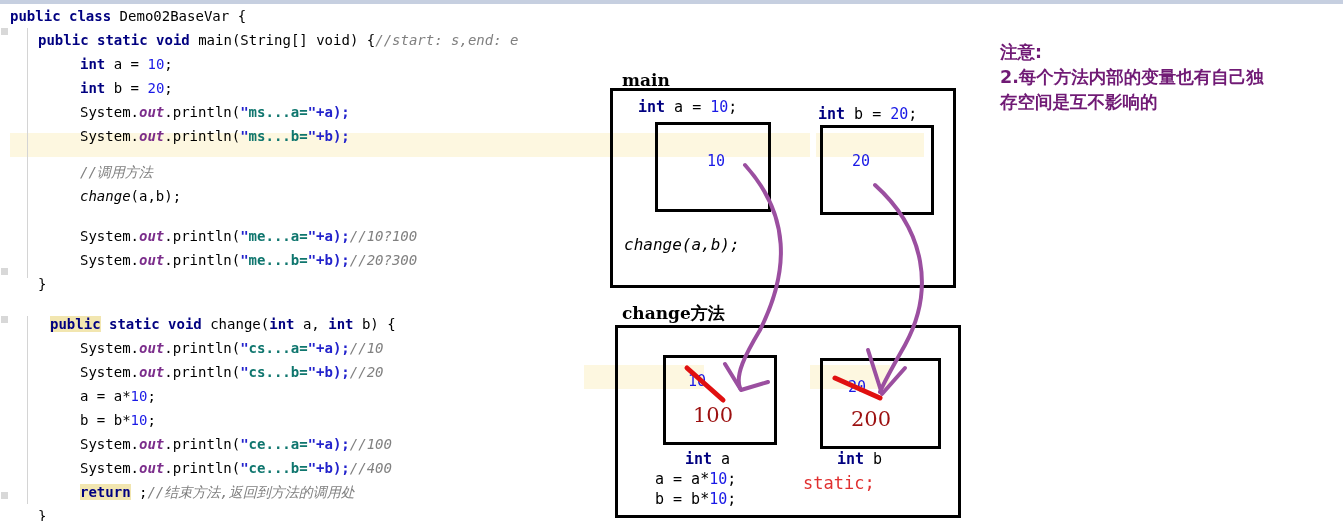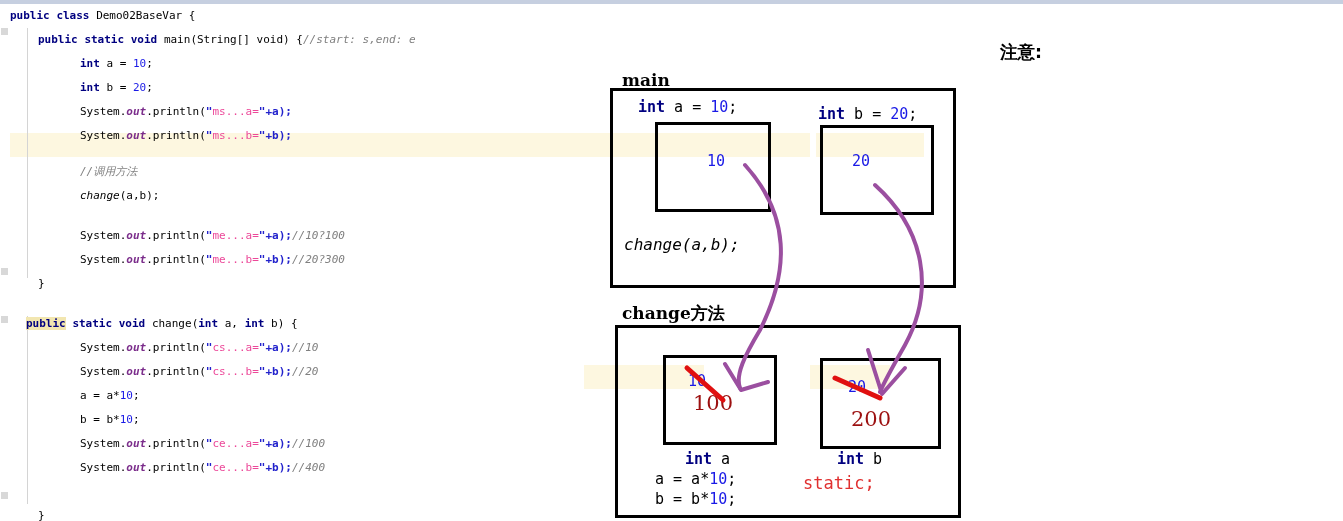--- a/index.html
+++ b/index.html
@@ -24,27 +24,27 @@
   #code-pane{position:absolute;left:0;top:4px;width:620px;height:517px;z-index:2;}
   #gutter{position:absolute;left:0;top:0;width:10px;height:517px;background:#ffffff;}
   .fold-mark{position:absolute;left:1px;width:7px;height:7px;background:#d8d8d8;}
   .indent-guide{position:absolute;width:1px;background:#d4d4d4;}
 
   .code-line{
     position:absolute;left:0;
     height:24px;line-height:24px;
     white-space:pre;
     font-family:"DejaVu Sans Mono","Liberation Mono",monospace;
-    font-size:11px;
+    font-size:14px;
     color:#000000;
   }
   .kw{color:#000080;font-weight:bold;}
   .kw-hl{color:#000080;font-weight:bold;background:#f2e6b0;}
   .num{color:#1a1ae6;}
-  .str{color:#ec4899;font-weight:normal;}
+  .str{color:#0f766e;font-weight:bold;}
   .q{color:#2222cc;font-weight:bold;}
   .cmt{color:#808080;font-style:italic;}
   .fld{color:#7b2d8b;font-weight:bold;font-style:italic;}
   .mth{color:#000000;font-style:italic;}
   .pl{color:#000000;}
 
   
   #diagram{position:absolute;left:600px;top:0;width:400px;height:521px;z-index:3;}
   .dg-label{
     position:absolute;
@@ -73,21 +73,21 @@
     font-family:"DejaVu Sans Mono","Liberation Mono",monospace;
     font-size:17px;color:#e03030;
   }
   .dg-italic{font-style:italic;}
 
   
   #note{position:absolute;left:1000px;top:40px;width:343px;z-index:4;}
   .note-line{
     font-family:"DejaVu Sans","Liberation Sans",sans-serif;
     font-weight:bold;font-size:17.5px;line-height:25px;
-    color:#000000;white-space:nowrap;
+    color:#701a75;white-space:nowrap;
   }
   #overlay-svg{position:absolute;left:0;top:0;width:1343px;height:521px;z-index:5;pointer-events:none;}
 </style>
 </head>
 <body>
 
 <div id="top-strip"></div>
 
 <div class="hl-band" id="hl-band-1"></div>
 <div class="hl-band" id="hl-band-1b"></div>
@@ -121,34 +121,35 @@
   <div class="code-line" style="left:80px;top:156px"><span class="cmt">//调用方法</span></div>
 
   <div class="code-line" style="left:80px;top:180px"><span class="mth">change</span><span class="pl">(a,b);</span></div>
 
   <div class="code-line" style="left:80px;top:220px"><span class="pl">System.</span><span class="fld">out</span><span class="pl">.println(</span><span class="q">"</span><span class="str">me...a=</span><span class="q">"+a);</span><span class="cmt">//10?100</span></div>
 
   <div class="code-line" style="left:80px;top:244px"><span class="pl">System.</span><span class="fld">out</span><span class="pl">.println(</span><span class="q">"</span><span class="str">me...b=</span><span class="q">"+b);</span><span class="cmt">//20?300</span></div>
 
   <div class="code-line" style="left:38px;top:268px"><span class="pl">}</span></div>
 
-  <div class="code-line" style="left:26px;top:308px"><span class="kw-hl">public</span> <span class="kw">static</span> <span class="kw">void</span> <span class="pl">change</span><span class="pl">(</span><span class="kw">int</span><span class="pl"> a, </span><span class="kw">int</span><span class="pl"> b) {</span></div>
+  <div class="code-line" style="left:50px;top:308px"><span class="kw-hl">public</span> <span class="kw">static</span> <span class="kw">void</span> <span class="pl">change</span><span class="pl">(</span><span class="kw">int</span><span class="pl"> a, </span><span class="kw">int</span><span class="pl"> b) {</span></div>
 
   <div class="code-line" style="left:80px;top:332px"><span class="pl">System.</span><span class="fld">out</span><span class="pl">.println(</span><span class="q">"</span><span class="str">cs...a=</span><span class="q">"+a);</span><span class="cmt">//10</span></div>
 
   <div class="code-line" style="left:80px;top:356px"><span class="pl">System.</span><span class="fld">out</span><span class="pl">.println(</span><span class="q">"</span><span class="str">cs...b=</span><span class="q">"+b);</span><span class="cmt">//20</span></div>
 
   <div class="code-line" style="left:80px;top:380px"><span class="pl">a = a*</span><span class="num">10</span><span class="pl">;</span></div>
 
   <div class="code-line" style="left:80px;top:404px"><span class="pl">b = b*</span><span class="num">10</span><span class="pl">;</span></div>
 
   <div class="code-line" style="left:80px;top:428px"><span class="pl">System.</span><span class="fld">out</span><span class="pl">.println(</span><span class="q">"</span><span class="str">ce...a=</span><span class="q">"+a);</span><span class="cmt">//100</span></div>
 
   <div class="code-line" style="left:80px;top:452px"><span class="pl">System.</span><span class="fld">out</span><span class="pl">.println(</span><span class="q">"</span><span class="str">ce...b=</span><span class="q">"+b);</span><span class="cmt">//400</span></div>
 
+  <div class="code-line" style="left:80px;top:476px"><span class="kw-hl">return</span><span class="pl"> ;</span><span class="cmt">//结束方法,返回到方法的调用处</span></div>
 
   <div class="code-line" style="left:38px;top:500px"><span class="pl">}</span></div>
 
   <div class="code-line" style="left:6px;top:512px;font-size:14px"><span class="pl">}</span></div>
 </div>
 
 <div id="diagram">
 
   <div class="dg-label" style="left:22px;top:70px">main</div>
   <div class="dg-box" style="left:10px;top:88px;width:340px;height:194px"></div>
@@ -163,21 +164,21 @@
   <div class="dg-inner" style="left:220px;top:125px;width:108px;height:84px"></div>
   <div class="dg-val" style="left:252px;top:152px">20</div>
 
   <div class="dg-text dg-italic" style="left:24px;top:235px;font-size:16px">change(a,b);</div>
 
   <div class="dg-label" style="left:22px;top:302px">change方法</div>
   <div class="dg-box" style="left:15px;top:325px;width:340px;height:187px"></div>
 
   <div class="dg-inner" style="left:63px;top:355px;width:108px;height:84px"></div>
   <div class="dg-val" style="left:88px;top:372px">10</div>
-  <div class="dg-newval" style="left:93px;top:391px">100</div>
+  <div class="dg-newval" style="left:93px;top:403px">100</div>
 
   <div class="dg-inner" style="left:220px;top:358px;width:115px;height:85px"></div>
   <div class="dg-val" style="left:248px;top:378px">20</div>
   <div class="dg-newval" style="left:251px;top:407px">200</div>
 
   <div class="dg-text" style="left:85px;top:450px"><span class="kw">int</span><span> a</span></div>
   <div class="dg-text" style="left:55px;top:470px"><span>a = a*</span><span class="num">10</span><span>;</span></div>
   <div class="dg-text" style="left:55px;top:490px"><span>b = b*</span><span class="num">10</span><span>;</span></div>
 
   <div class="dg-text" style="left:237px;top:450px"><span class="kw">int</span><span> b</span></div>
@@ -191,13 +192,15 @@
 
   <path d="M 875 185 C 925 230, 935 290, 905 345 C 892 368, 885 380, 880 392" fill="none" stroke="#9b4fa0" stroke-width="4" stroke-linecap="round"></path>
   <path d="M 868 350 L 882 394 L 905 368" fill="none" stroke="#9b4fa0" stroke-width="4" stroke-linecap="round" stroke-linejoin="round"></path>
 
   <line x1="687" y1="368" x2="723" y2="400" stroke="#e01010" stroke-width="5" stroke-linecap="round"></line>
   <line x1="835" y1="378" x2="880" y2="398" stroke="#e01010" stroke-width="5" stroke-linecap="round"></line>
 </svg>
 
 <div id="note">
   <div class="note-line">注意:</div>
+  <div class="note-line">2.每个方法内部的变量也有自己独</div>
+  <div class="note-line">存空间是互不影响的</div>
 </div>
 
 </body></html>

